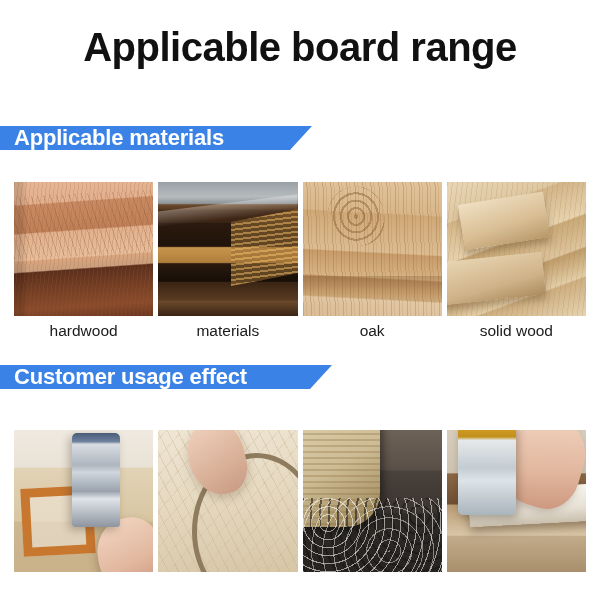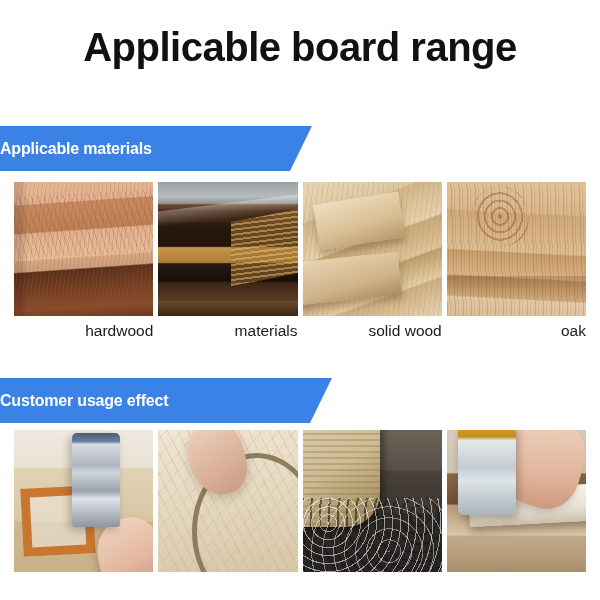--- a/index.html
+++ b/index.html
@@ -37,37 +37,37 @@
     letter-spacing: -0.5px;
     font-stretch: condensed;
     font-family: "Liberation Sans Narrow", "Liberation Sans", sans-serif;
     white-space: nowrap;
   }
 
   
   .banner {
     position: absolute;
     left: 0;
-    height: 45px;
+    height: 24px;
     background: #3b82e6;
     display: flex;
     align-items: center;
-    padding-left: 0;
+    padding-left: 14px;
     box-sizing: border-box;
     color: #ffffff;
-    font-size: 16px;
+    font-size: 22px;
     font-weight: 700;
     letter-spacing: -0.2px;
     font-family: "Liberation Sans Narrow", "Liberation Sans", sans-serif;
     white-space: nowrap;
     -webkit-clip-path: polygon(0 0, 100% 0, calc(100% - 22px) 100%, 0 100%);
     clip-path: polygon(0 0, 100% 0, calc(100% - 22px) 100%, 0 100%);
   }
   .banner-1 { top: 126px; width: 312px; }
-  .banner-2 { top: 378px; width: 332px; }
+  .banner-2 { top: 365px; width: 332px; }
   .banner-label { display: block; }
 
   
   .grid {
     position: absolute;
     left: 14px;
     width: 572px;
     display: grid;
     grid-template-columns: repeat(4, 1fr);
     gap: 5px;
@@ -82,21 +82,21 @@
     position: relative;
     width: 100%;
     height: 134px;
     overflow: hidden;
     background: #d9c7ae;
   }
   .grid-effects .photo { height: 142px; }
 
   .caption {
     margin-top: 4px;
-    text-align: right;
+    text-align: center;
     font-size: 15.5px;
     line-height: 22px;
     color: #1a1a1a;
     font-family: "Liberation Sans", sans-serif;
     white-space: nowrap;
   }
 
   
   .ph-hardwood {
     background:
@@ -368,27 +368,27 @@
       <div class="photo ph-hardwood"></div>
       <div class="caption">hardwood</div>
     </div>
 
     <div class="cell">
       <div class="photo ph-sandalwood"></div>
       <div class="caption">materials</div>
     </div>
 
     <div class="cell">
+      <div class="photo ph-oak"></div>
+      <div class="caption">oak</div>
+    </div>
+
+    <div class="cell">
       <div class="photo ph-solidwood"></div>
       <div class="caption">solid wood</div>
-    </div>
-
-    <div class="cell">
-      <div class="photo ph-oak"></div>
-      <div class="caption">oak</div>
     </div>
 
   </div>
 
   <div class="banner banner-2">
     <span class="banner-label">Customer usage effect</span>
   </div>
 
   <div class="grid grid-effects">
 

